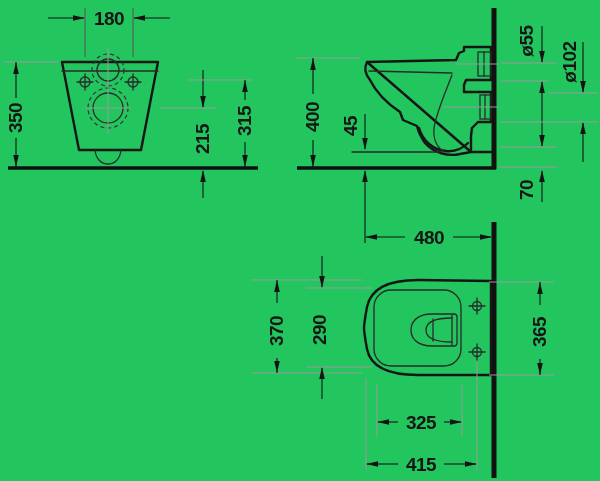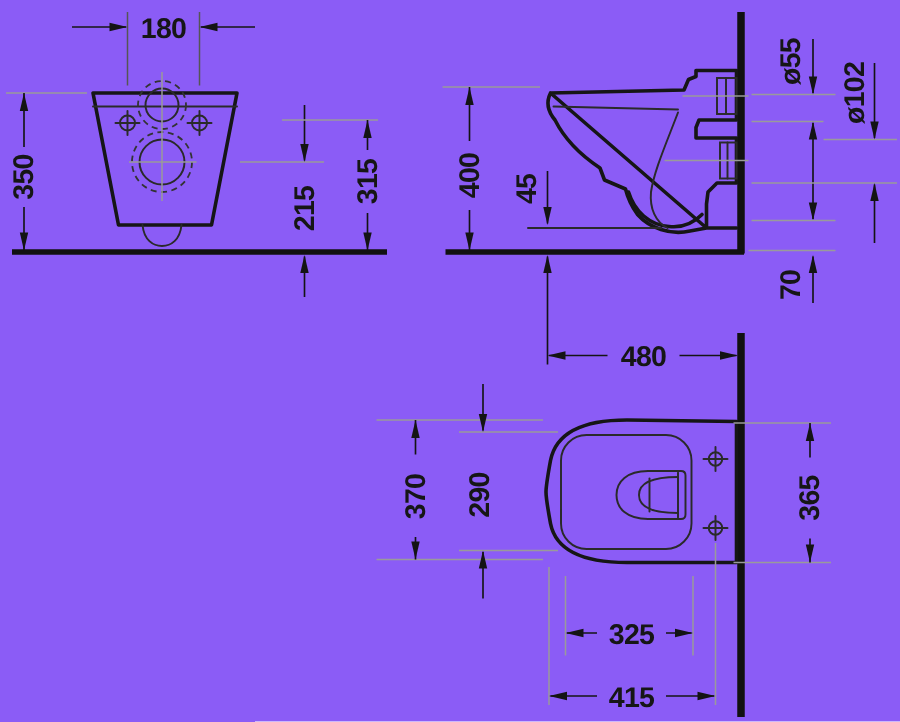--- a/index.html
+++ b/index.html
@@ -1,16 +1,16 @@
 <!DOCTYPE html>
 <html><head>
 <meta charset="utf-8">
 <style>
   html,body{margin:0;padding:0;background:#ffffff;}
-  .stage{width:600px;height:481px;background:#8b5cf6;position:relative;font-family:"Liberation Sans",sans-serif;}
+  .stage{width:600px;height:481px;background:#22c55e;position:relative;font-family:"Liberation Sans",sans-serif;}
   svg{display:block;}
   text{font-family:"Liberation Sans","DejaVu Sans",sans-serif;font-weight:700;font-size:19px;fill:#161616;letter-spacing:-0.5px;}
   .outline{fill:none;stroke:#161616;stroke-width:2.4;stroke-linejoin:round;stroke-linecap:round;}
   .thin{fill:none;stroke:#2a2a2a;stroke-width:1.3;stroke-linecap:round;}
   .thick{stroke:#111111;stroke-width:3.6;fill:none;}
   .wall{stroke:#111111;stroke-width:5;fill:none;}
   .ext{stroke:#9a9a9a;stroke-width:1;fill:none;}
   .extd{stroke:#555555;stroke-width:1;fill:none;}
   .dim{stroke:#141414;stroke-width:1.1;fill:none;}
   .dash{fill:none;stroke:#333333;stroke-width:1.2;stroke-dasharray:4 3;}

